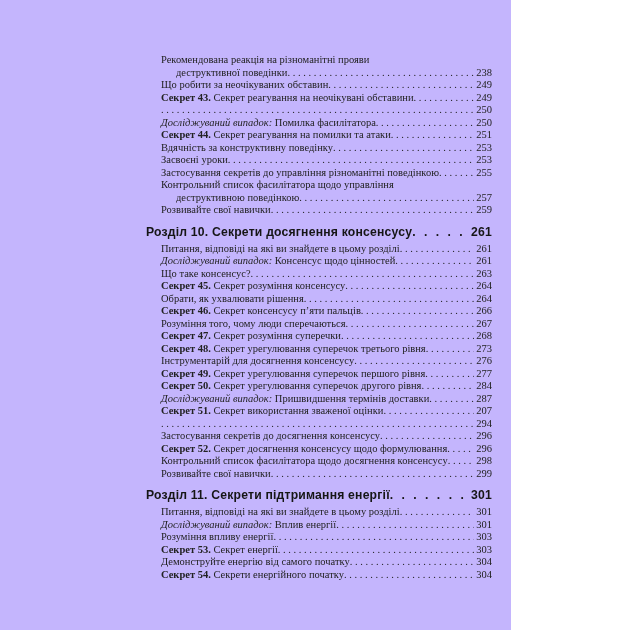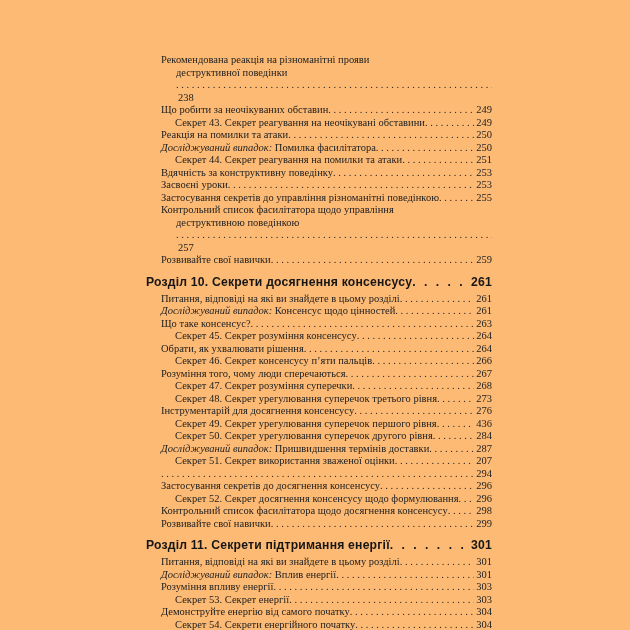--- a/index.html
+++ b/index.html
@@ -2,23 +2,23 @@
 <html><head>
 <meta charset="utf-8">
 <style>
   html, body {
     margin: 0;
     padding: 0;
     background: #ffffff;
   }
   .page {
     position: relative;
-    width: 630px;
+    width: 511px;
     height: 630px;
-    background: #fdba74;
+    background: #c4b5fd;
     overflow: hidden;
     color: #1e1e1e;
     font-family: "Liberation Serif", serif;
   }
   .toc {
     position: absolute;
     left: 142px;
     top: 54px;
     width: 350px;
   }
@@ -27,26 +27,26 @@
   
   .entry {
     display: flex;
     align-items: stretch;
     font-size: 10.5px;
     line-height: 12.5px;
     padding-left: 19px;
     white-space: nowrap;
     color: #222222;
   }
-  .entry .prefix-bold  { font-weight: normal; margin-left: 14px; }
+  .entry .prefix-bold  { font-weight: bold; }
   .entry .prefix-italic{ font-style: italic; }
   .entry .entry-text   { }
 
   
-  .entry.wrap-cont { padding-left: 34px; flex-direction: column; }
+  .entry.wrap-cont { padding-left: 34px; }
 
   
   .leader {
     flex: 1 1 auto;
     min-width: 6px;
     overflow: hidden;
     white-space: nowrap;
   }
   .leader::after {
     content: ". . . . . . . . . . . . . . . . . . . . . . . . . . . . . . . . . . . . . . . . . . . . . . . . . . . . . . . . . . . . . . . . . . . . . . . .";
@@ -102,21 +102,20 @@
   </div>
         <div class="entry">
     <span class="prefix-bold">Секрет 43.&nbsp;</span>
 
     <span class="entry-text">Секрет реагування на неочікувані обставини</span>
     <span class="leader"></span>
     <span class="pagenum">249</span>
   </div>
         <div class="entry">
 
-    <span class="entry-text">Реакція на помилки та атаки</span>
     <span class="leader"></span>
     <span class="pagenum">250</span>
   </div>
         <div class="entry">
 
     <span class="prefix-italic">Досліджуваний випадок:&nbsp;</span>
     <span class="entry-text">Помилка фасилітатора</span>
     <span class="leader"></span>
     <span class="pagenum">250</span>
   </div>
@@ -230,21 +229,21 @@
 
     <span class="entry-text">Інструментарій для досягнення консенсусу</span>
     <span class="leader"></span>
     <span class="pagenum">276</span>
   </div>
         <div class="entry">
     <span class="prefix-bold">Секрет 49.&nbsp;</span>
 
     <span class="entry-text">Секрет урегулювання суперечок першого рівня</span>
     <span class="leader"></span>
-    <span class="pagenum">436</span>
+    <span class="pagenum">277</span>
   </div>
         <div class="entry">
     <span class="prefix-bold">Секрет 50.&nbsp;</span>
 
     <span class="entry-text">Секрет урегулювання суперечок другого рівня</span>
     <span class="leader"></span>
     <span class="pagenum">284</span>
   </div>
         <div class="entry">
 

